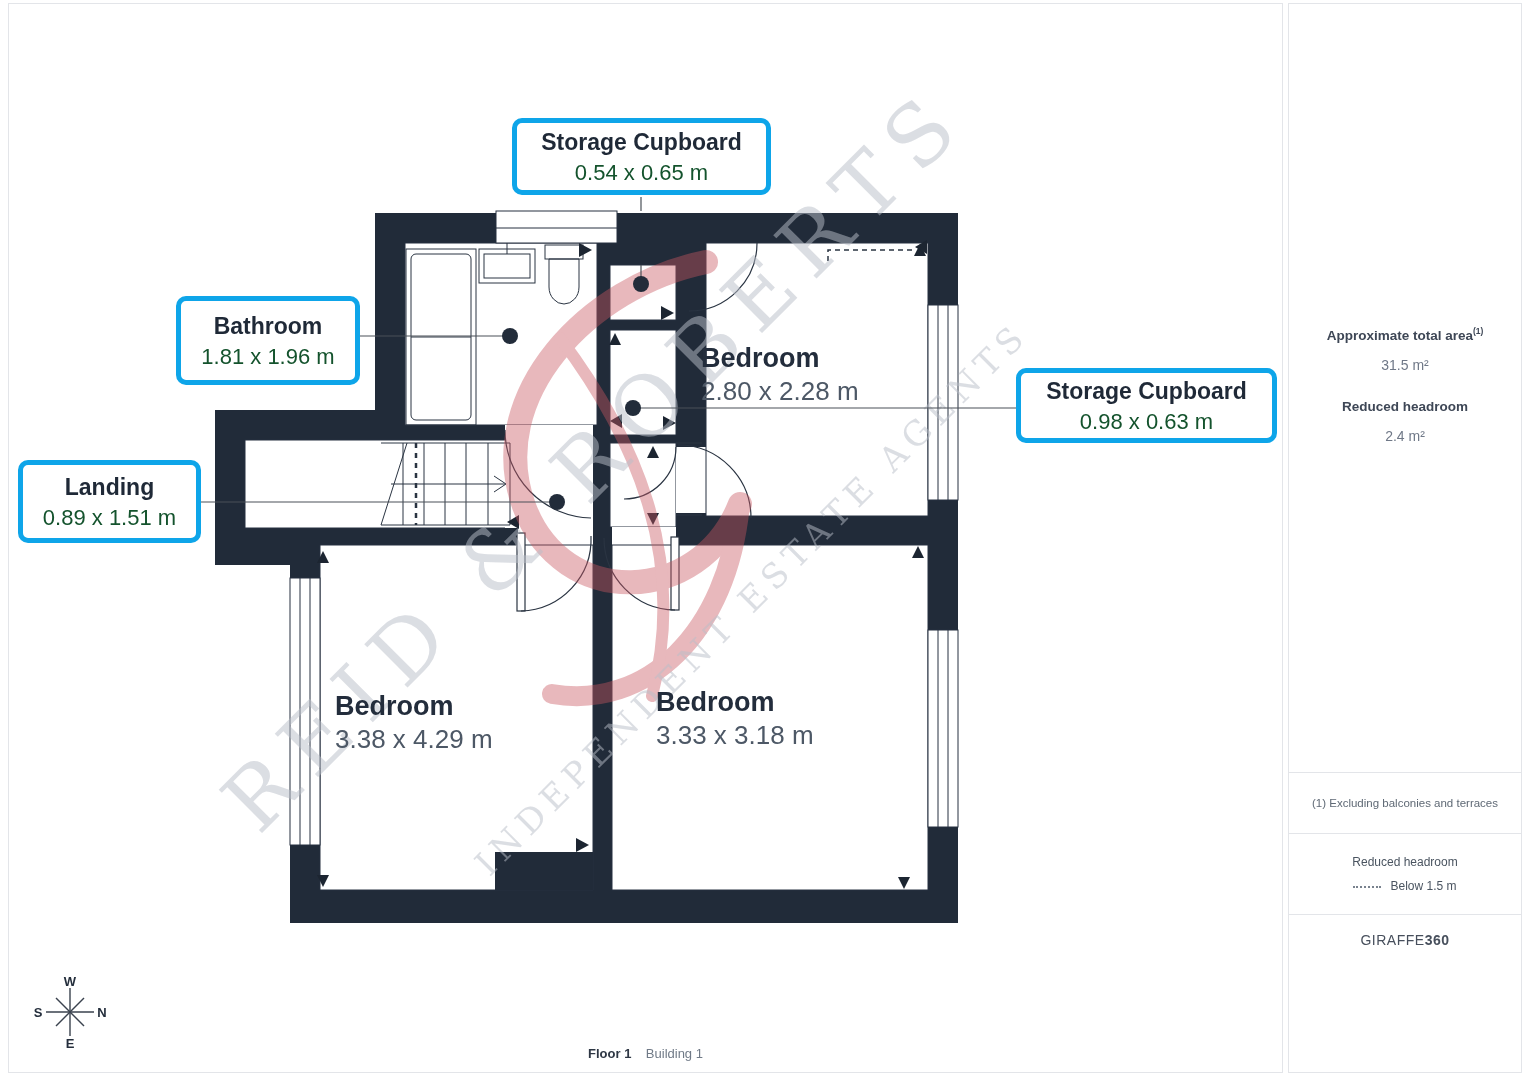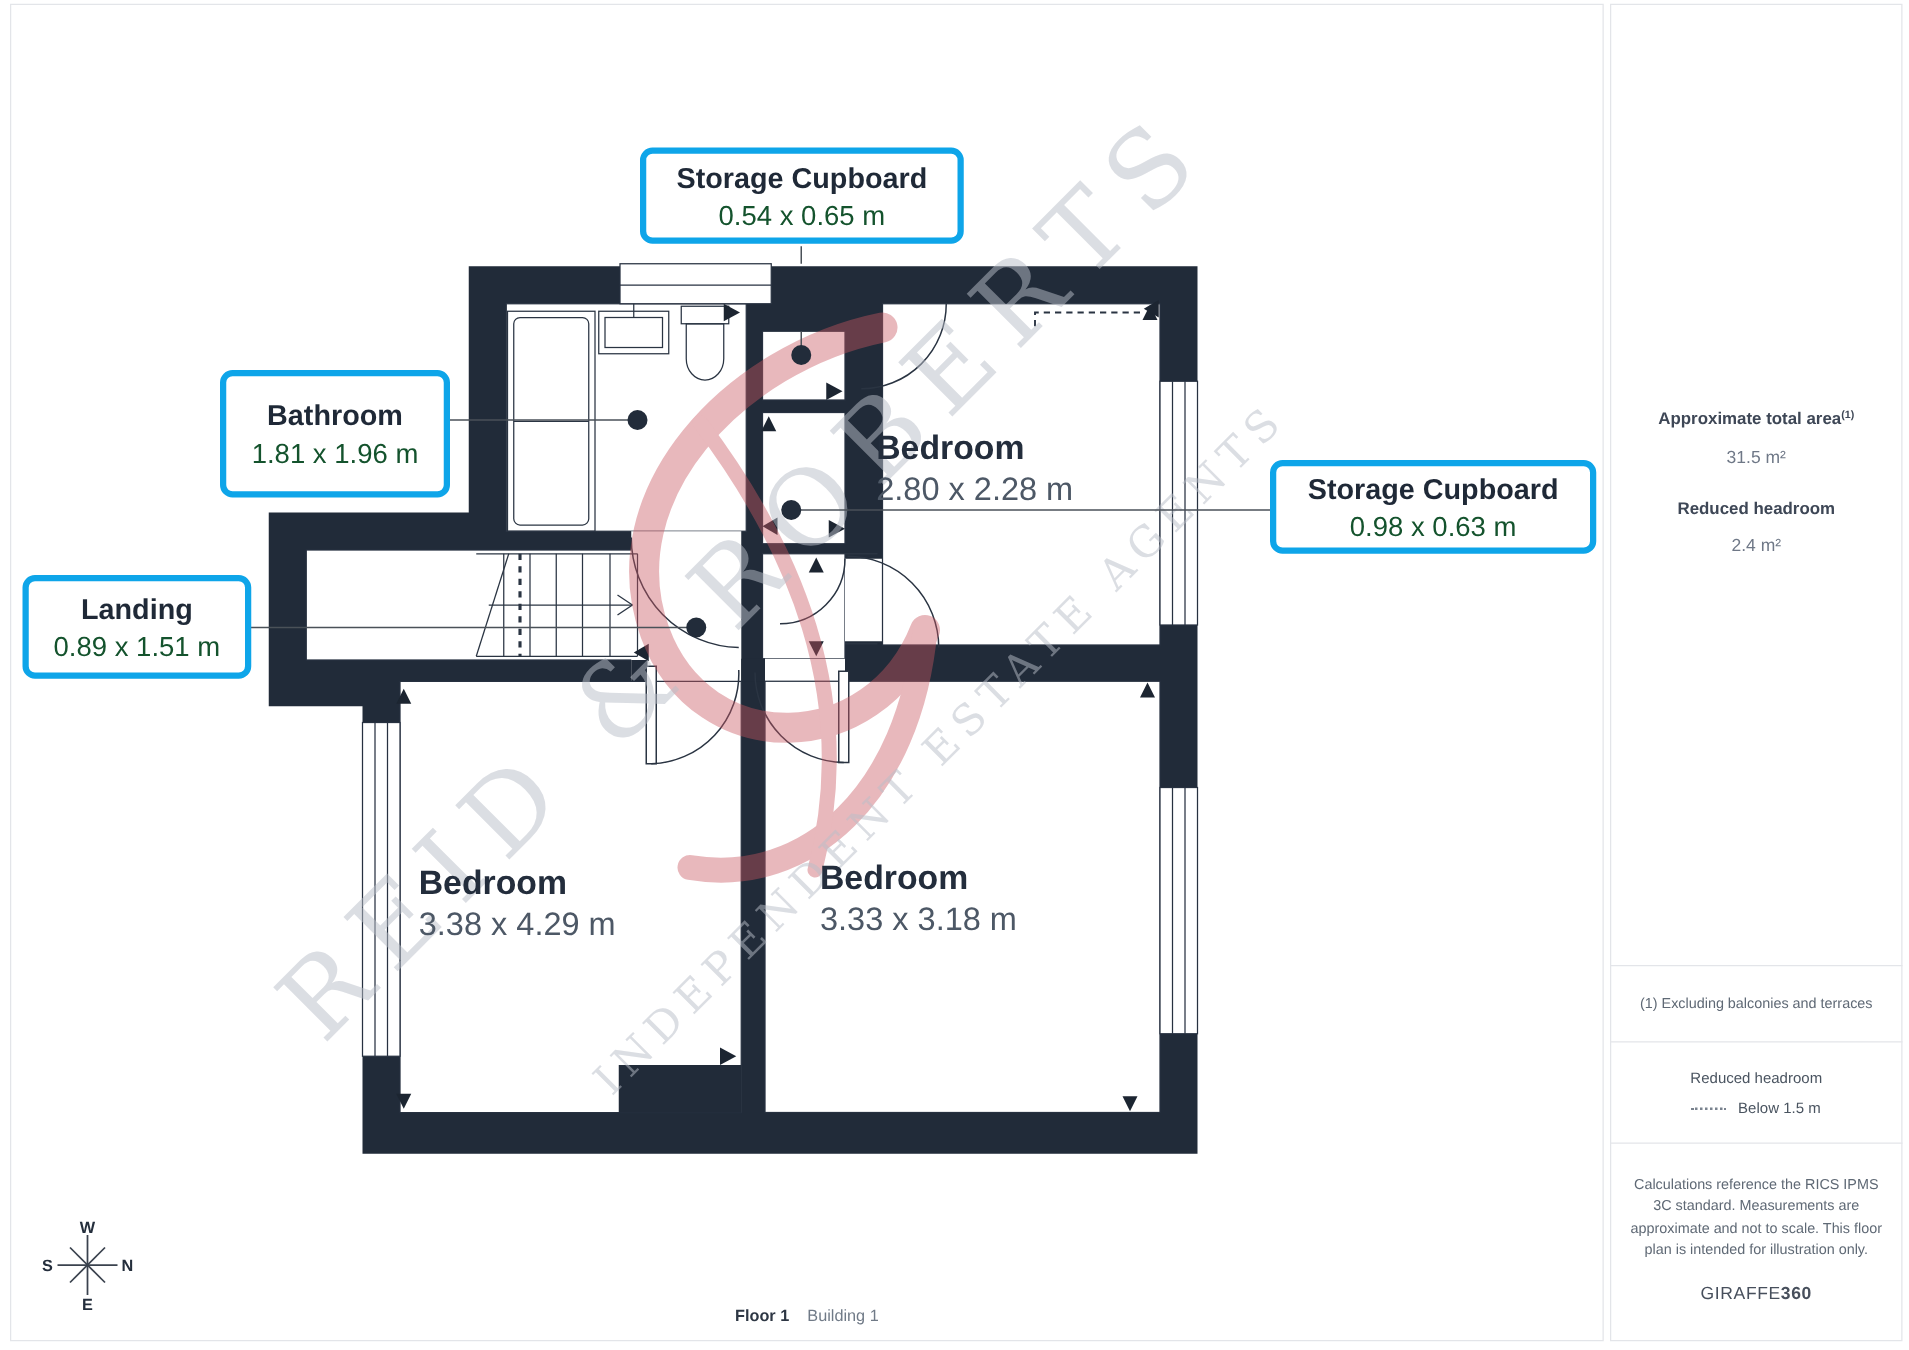--- a/index.html
+++ b/index.html
@@ -195,21 +195,21 @@
       <text x="102" y="1017">N</text>
       <text x="70" y="1048">E</text>
       <text x="38" y="1017">S</text>
     </g>
   </svg>
 
   <div class="callout" style="left:512px; top:118px; width:259px; height:77px;">
     <div class="c-title">Storage Cupboard</div>
     <div class="c-dims">0.54 x 0.65 m</div>
   </div>
-  <div class="callout" style="left:176px; top:296px; width:184px; height:102px;">
+  <div class="callout" style="left:176px; top:296px; width:184px; height:89px;">
     <div class="c-title">Bathroom</div>
     <div class="c-dims">1.81 x 1.96 m</div>
   </div>
   <div class="callout" style="left:18px; top:460px; width:183px; height:83px;">
     <div class="c-title">Landing</div>
     <div class="c-dims">0.89 x 1.51 m</div>
   </div>
   <div class="callout" style="left:1016px; top:368px; width:261px; height:75px;">
     <div class="c-title">Storage Cupboard</div>
     <div class="c-dims">0.98 x 0.63 m</div>
@@ -248,20 +248,19 @@
     </div>
 
     <div class="sb-section sb-legend">
       <div class="ttl">Reduced headroom</div>
       <div class="row">
         <span class="legend-dash"></span><span>Below 1.5 m</span>
       </div>
     </div>
 
     <div class="sb-section sb-disclaimer">
-      <div class="txt">Calculations reference the RICS IPMS 3C standard. Measurements are approximate and not to scale. This floor plan is intended for illustration only.</div>
       <div class="sb-brand">
         <span>GIRAFFE</span><span class="b-bold">360</span>
       </div>
     </div>
   </div>
 
 </div>
 
 </body></html>

